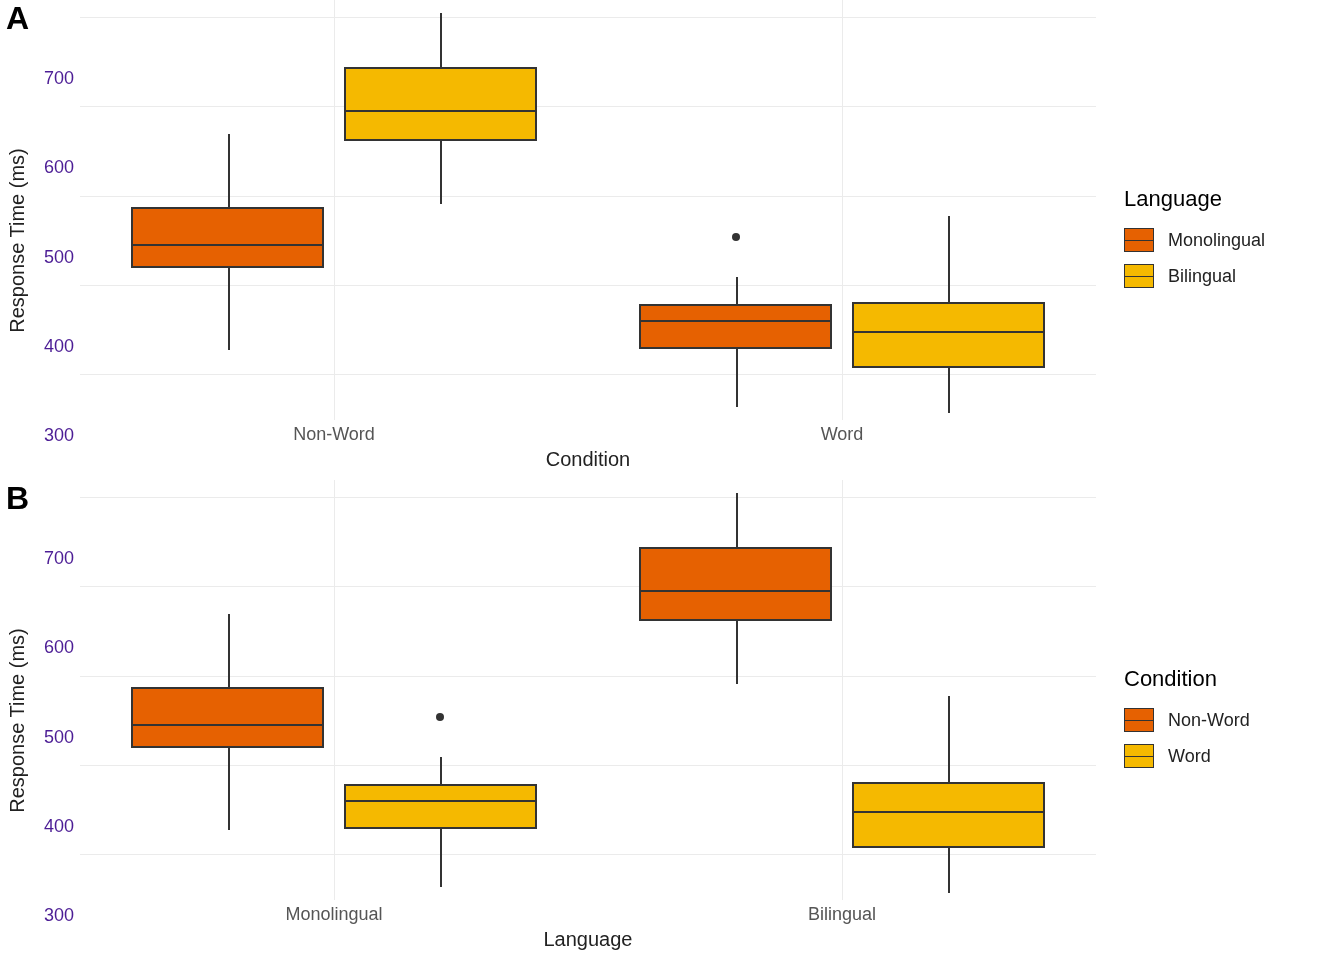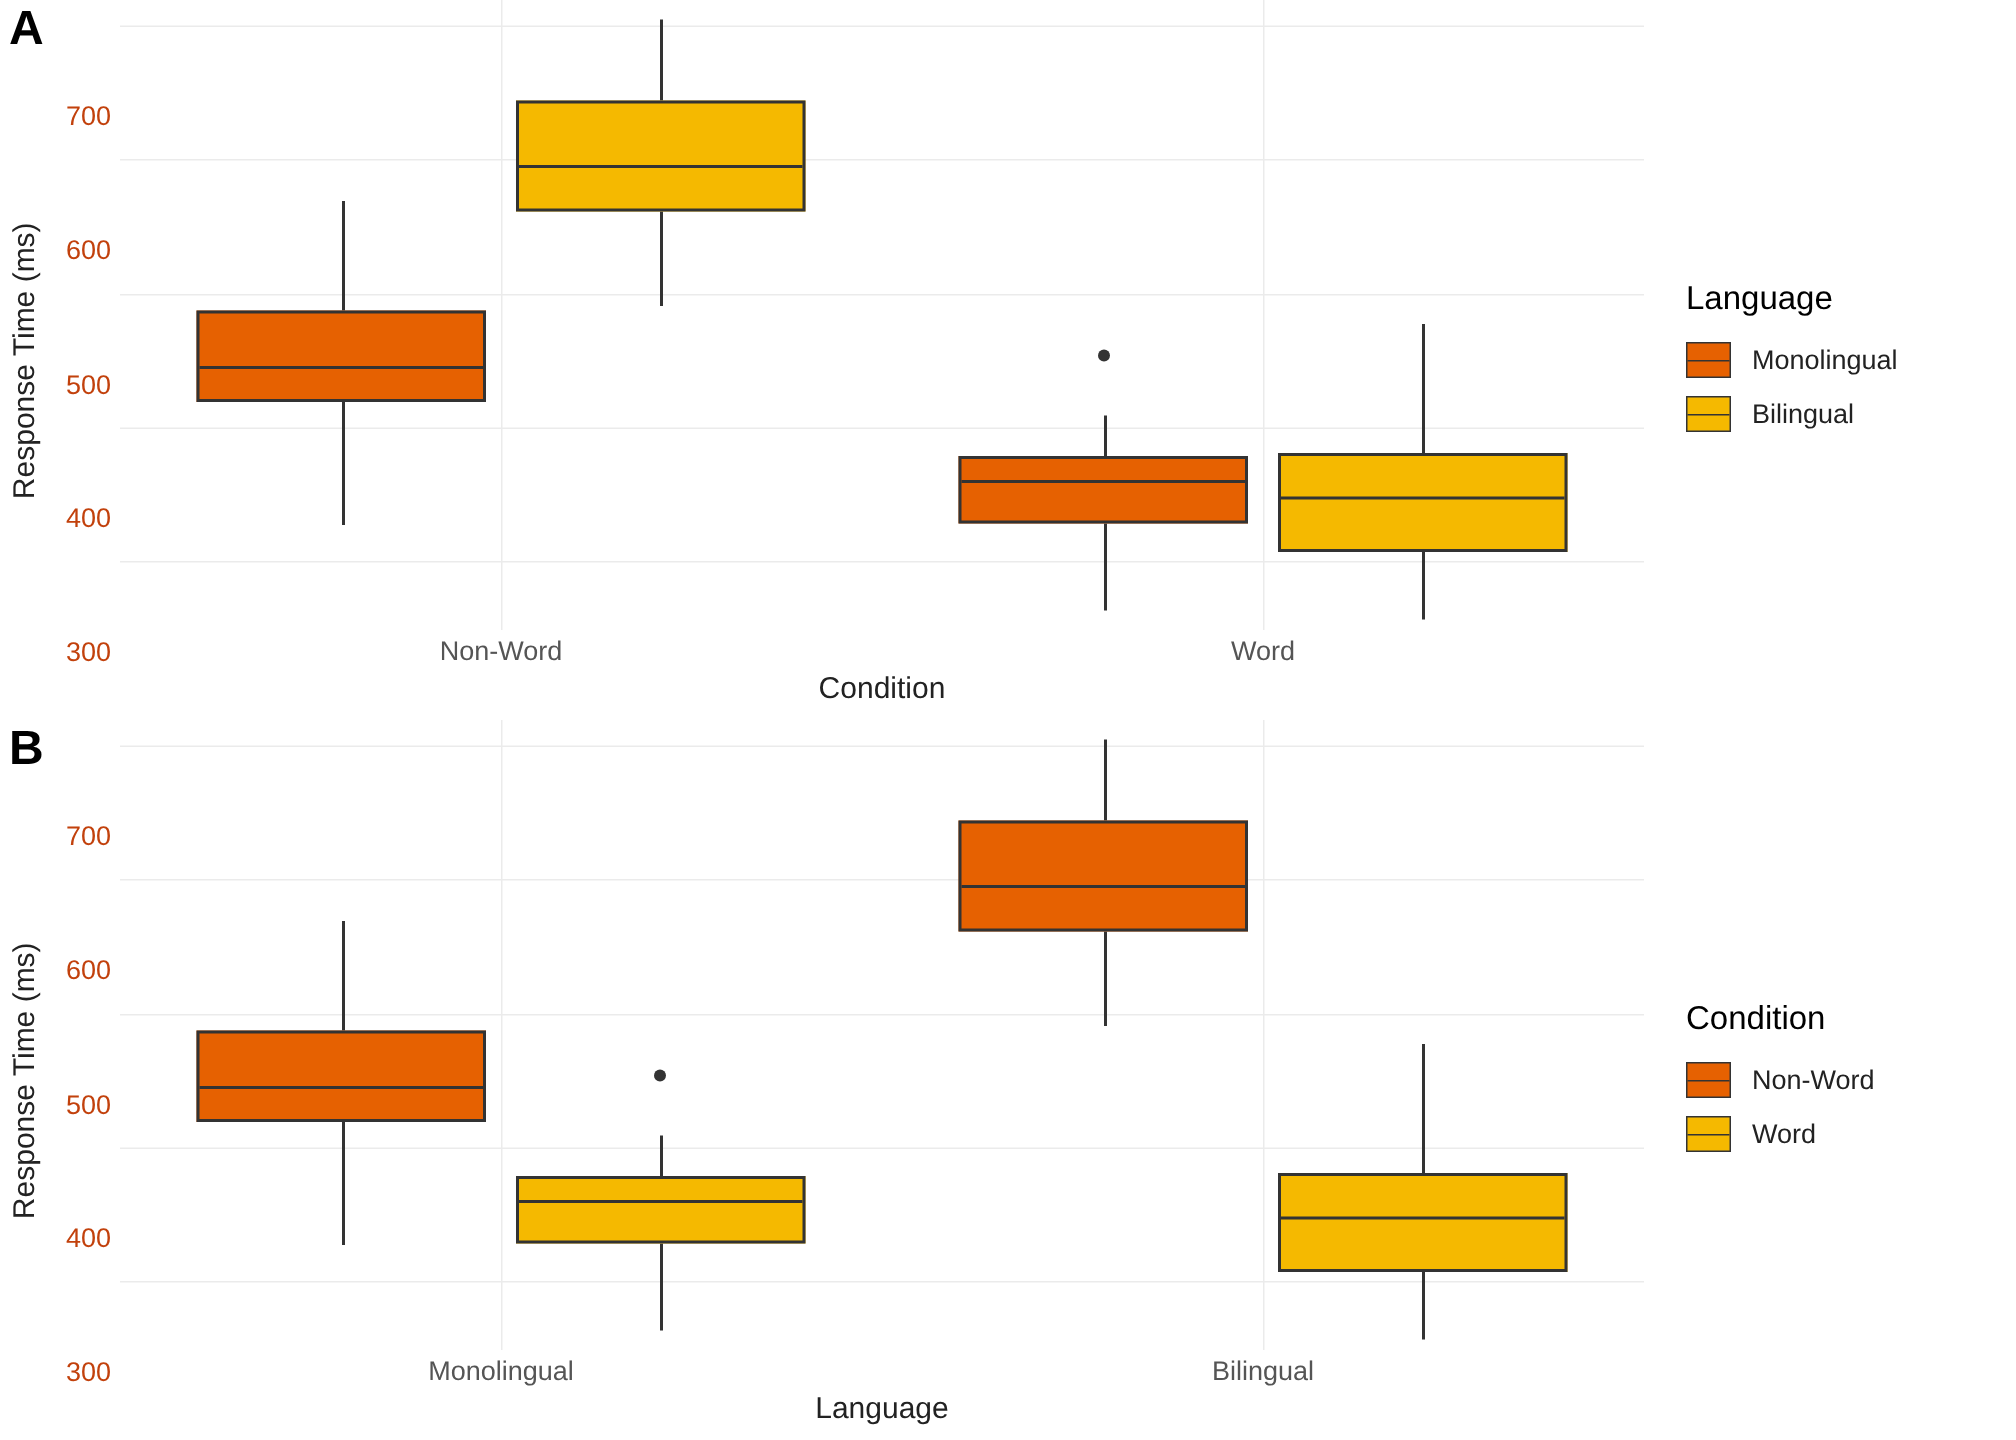--- a/index.html
+++ b/index.html
@@ -45,21 +45,21 @@
   }
   .y-ticks {
     width: 46px;
     position: relative;
   }
   .y-tick {
     position: absolute;
     right: 6px;
     transform: translateY(50%);
     font-size: 18px;
-    color: #c2410c;
+    color: #4c1d95;
   }
   .plot-col {
     flex: 1;
     display: flex;
     flex-direction: column;
     padding-right: 8px;
   }
   .plot-area {
     flex: 1;
     position: relative;

